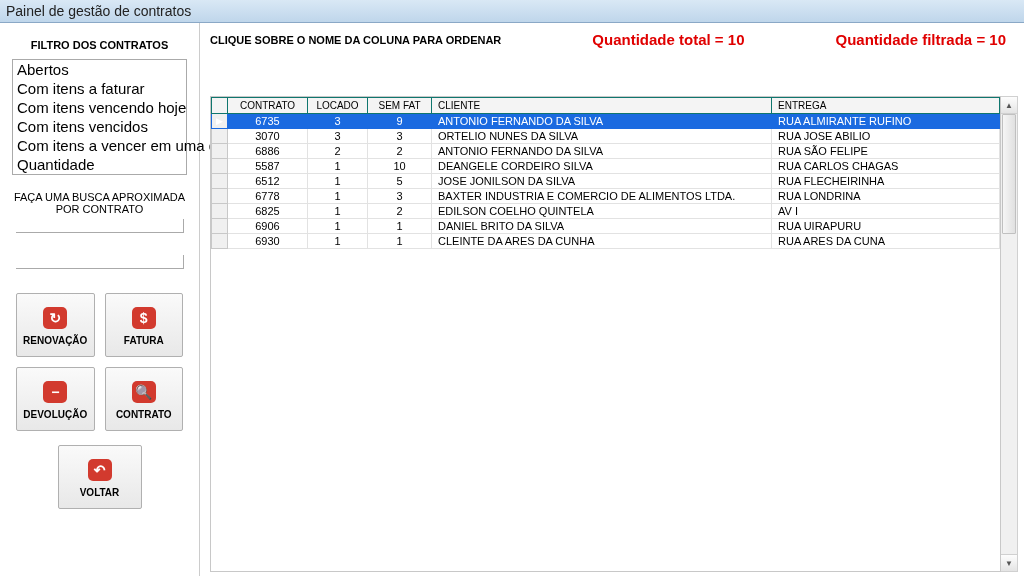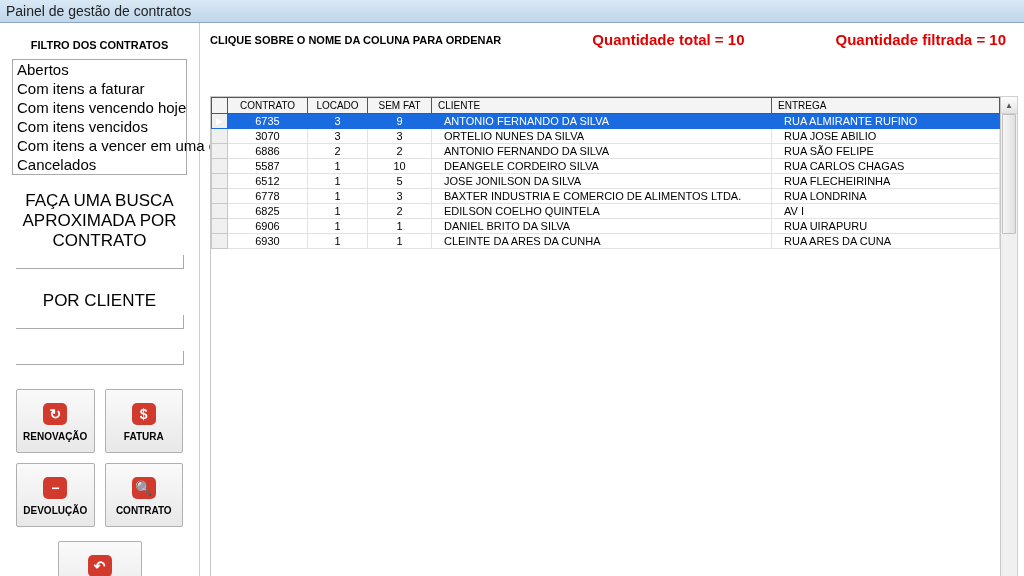--- a/index.html
+++ b/index.html
@@ -53,21 +53,21 @@
 }
 .filtro-item.selected {
   background: #1a6ae0;
   color: #fff;
 }
 .search-box {
   margin-top: 10px;
   text-align: center;
 }
 .search-label {
-  font-size: 17px;
+  font-size: 11px;
   padding: 2px 0;
   display: block;
 }
 .search-input {
   width: 96%;
   margin: 2px auto 6px auto;
   border: 1px solid #aaa;
   border-top: none;
   border-left: none;
   height: 14px;
@@ -162,21 +162,21 @@
   border: 1px solid #0f766e;
   padding: 2px 6px;
   text-align: left;
   font-weight: normal;
   font-size: 10px;
 }
 th.rowmarker { width: 16px; padding: 0; }
 th.centered, td.centered { text-align: center; }
 td {
   border: 1px solid #e2e2e2;
-  padding: 1px 12px;
+  padding: 1px 6px;
   white-space: nowrap;
 }
 tr.selected td {
   background: #1a6ae0;
   color: #fff;
   border-color: #1a6ae0;
 }
 td.rowmarker {
   width: 16px;
   background: #f0f0f0;
@@ -228,29 +228,25 @@
   <div class="titlebar">Painel de gestão de contratos</div>
   <div class="content">
     <div class="left-panel">
       <div class="filtro-title">FILTRO DOS CONTRATOS</div>
       <div class="filtro-list" id="filtro-list">
           <div class="filtro-item">Abertos</div>
           <div class="filtro-item">Com itens a faturar</div>
           <div class="filtro-item">Com itens vencendo hoje</div>
           <div class="filtro-item">Com itens vencidos</div>
           <div class="filtro-item">Com itens a vencer em uma data</div>
-          <div class="filtro-item">Cancelados</div>
+          <div class="filtro-item">Quantidade</div>
         </div>
 
       <div class="search-box">
         <span class="search-label">FAÇA UMA BUSCA APROXIMADA POR CONTRATO</span>
-        <input class="search-input" type="text" style="">
-      </div>
-      <div class="search-box">
-        <span class="search-label">POR CLIENTE</span>
         <input class="search-input" type="text" style="">
       </div>
       <div class="search-box">
         <input class="search-input" type="text" style="">
       </div>
 
       <div class="button-grid">
         <div class="btn">
           <div class="icon-box">↻</div>
           <span>RENOVAÇÃO</span>

